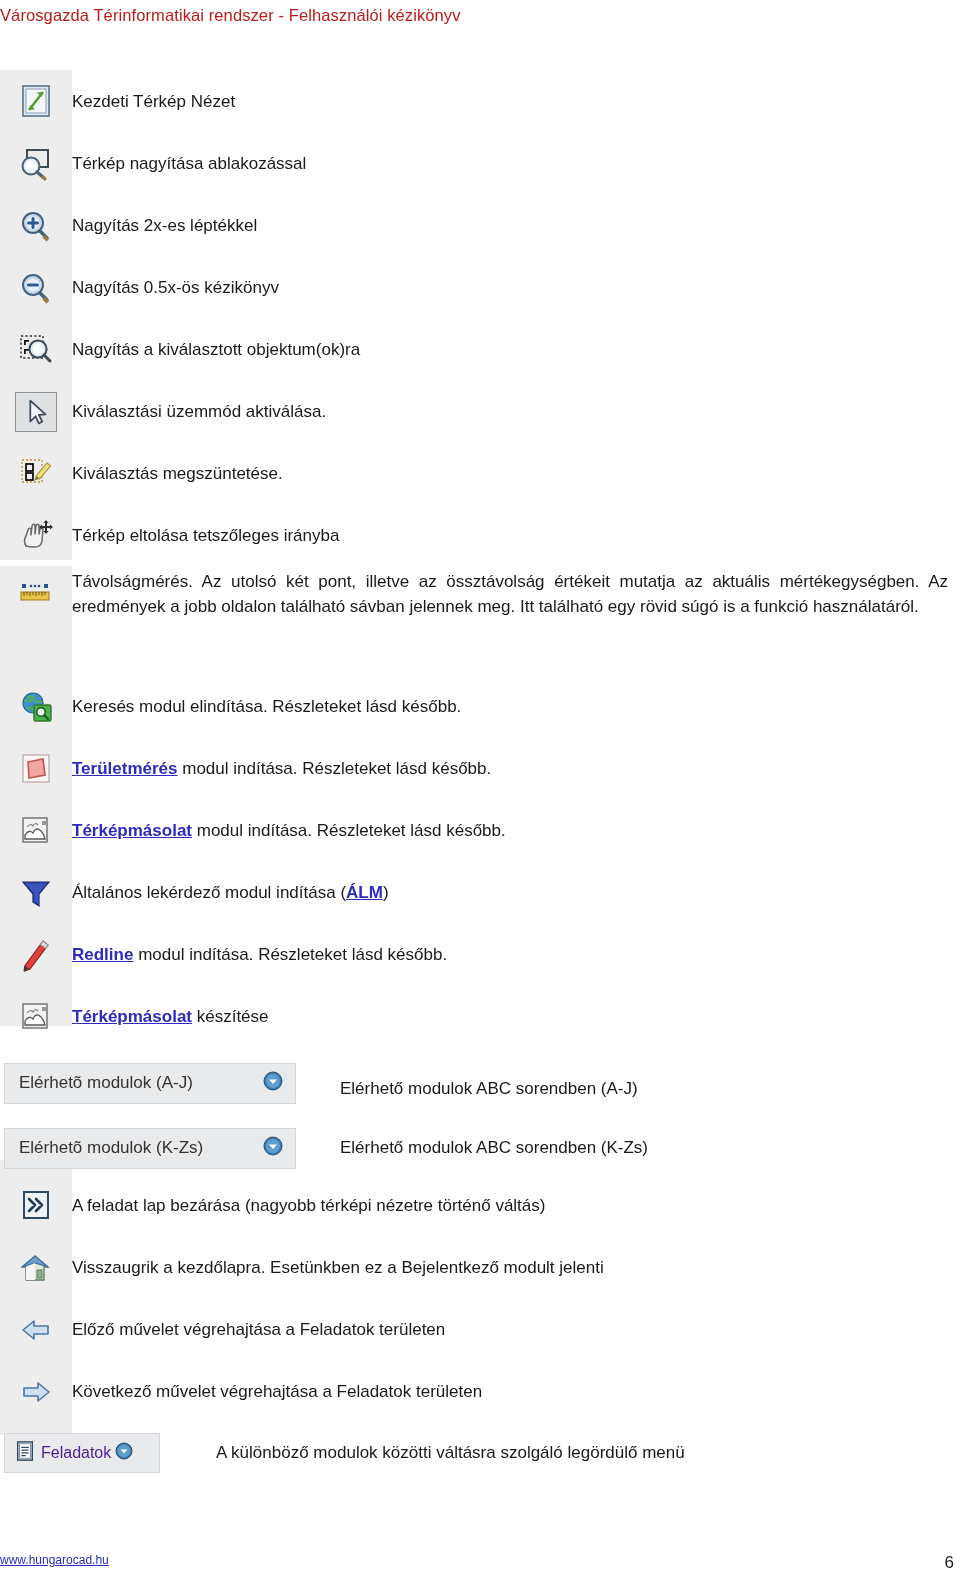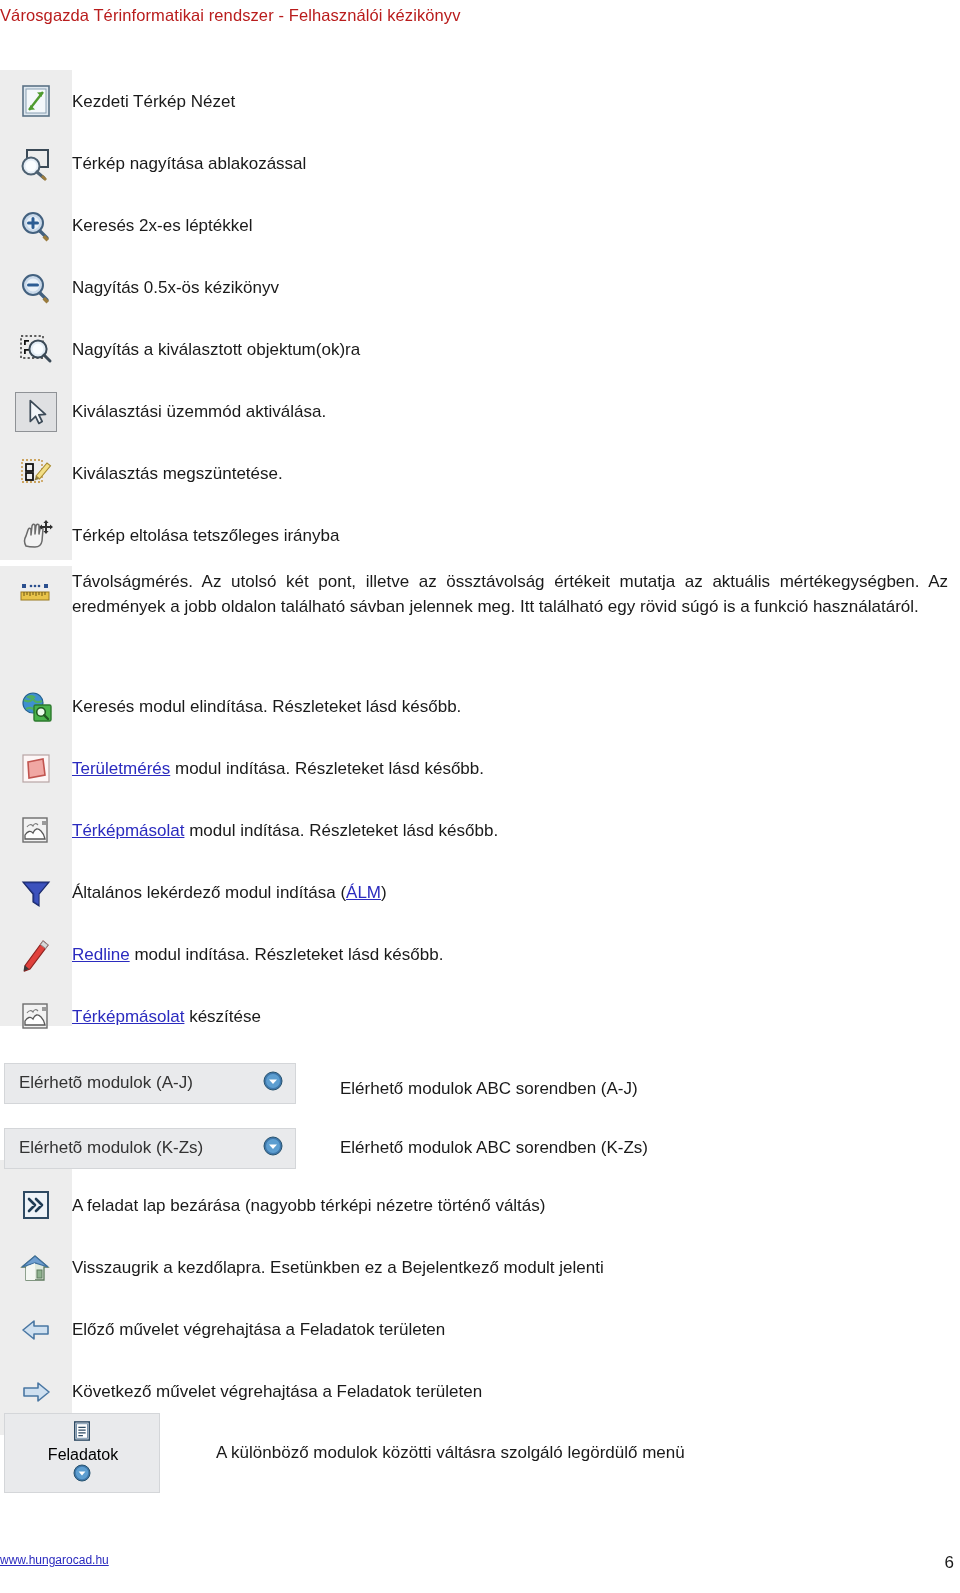--- a/index.html
+++ b/index.html
@@ -66,20 +66,21 @@
     color: #1a1a1a;
   }
   .text-cell.justify {
     text-align: justify;
     padding-right: 12px;
   }
 
   a.doclink, .doclink {
     color: #2b2bbf;
     text-decoration: underline;
+    font-weight: bold;
   }
 
   
   .ico {
     width: 44px;
     height: 40px;
     position: relative;
     display: block;
   }
   .ico svg { display:block; }
@@ -99,24 +100,23 @@
   }
   .dropbtn .lbl { margin-right: 12px; }
 
   .task-btn {
     display: inline-flex;
     align-items: center;
     background: #e9eaec;
     border: 1px solid #d4d6d9;
     padding: 6px 10px;
     font-size: 16px;
-    color: #000000;
+    color: #4c1d95;
     box-sizing: border-box;
     white-space: nowrap;
-    flex-direction: column;
   }
   .task-btn .lbl { margin: 0 4px 0 6px; }
 
   
   #doc-footer {
     position: absolute;
     left: 0; bottom: 14px;
     width: 960px;
     height: 26px;
   }
@@ -180,21 +180,21 @@
       <span class="ico">
         <svg viewBox="0 0 44 40" width="44" height="40">
           <circle cx="19" cy="17" r="10" fill="#c9d9ea" stroke="#43617f" stroke-width="2"></circle>
           <circle cx="19" cy="17" r="6.5" fill="#e9f1f8"></circle>
           <path d="M14.5 17 h9 M19 12.5 v9" stroke="#2b5c93" stroke-width="3" stroke-linecap="round"></path>
           <path d="M26 25 L33 32" stroke="#43617f" stroke-width="3.4" stroke-linecap="round"></path>
           <path d="M31 29 l4 4 l-2.5 2.5 l-4 -4 z" fill="#9a7b3c"></path>
         </svg>
       </span>
     </div>
-    <div class="text-cell">Keresés 2x-es léptékkel</div>
+    <div class="text-cell">Nagyítás 2x-es léptékkel</div>
   </div>
 
   <div class="row" style="top:194px; height:48px;">
     <div class="icon-cell">
       <span class="ico">
         <svg viewBox="0 0 44 40" width="44" height="40">
           <circle cx="19" cy="17" r="10" fill="#c9d9ea" stroke="#43617f" stroke-width="2"></circle>
           <circle cx="19" cy="17" r="6.5" fill="#e9f1f8"></circle>
           <path d="M14.5 17 h9" stroke="#2b5c93" stroke-width="3" stroke-linecap="round"></path>
           <path d="M26 25 L33 32" stroke="#43617f" stroke-width="3.4" stroke-linecap="round"></path>

